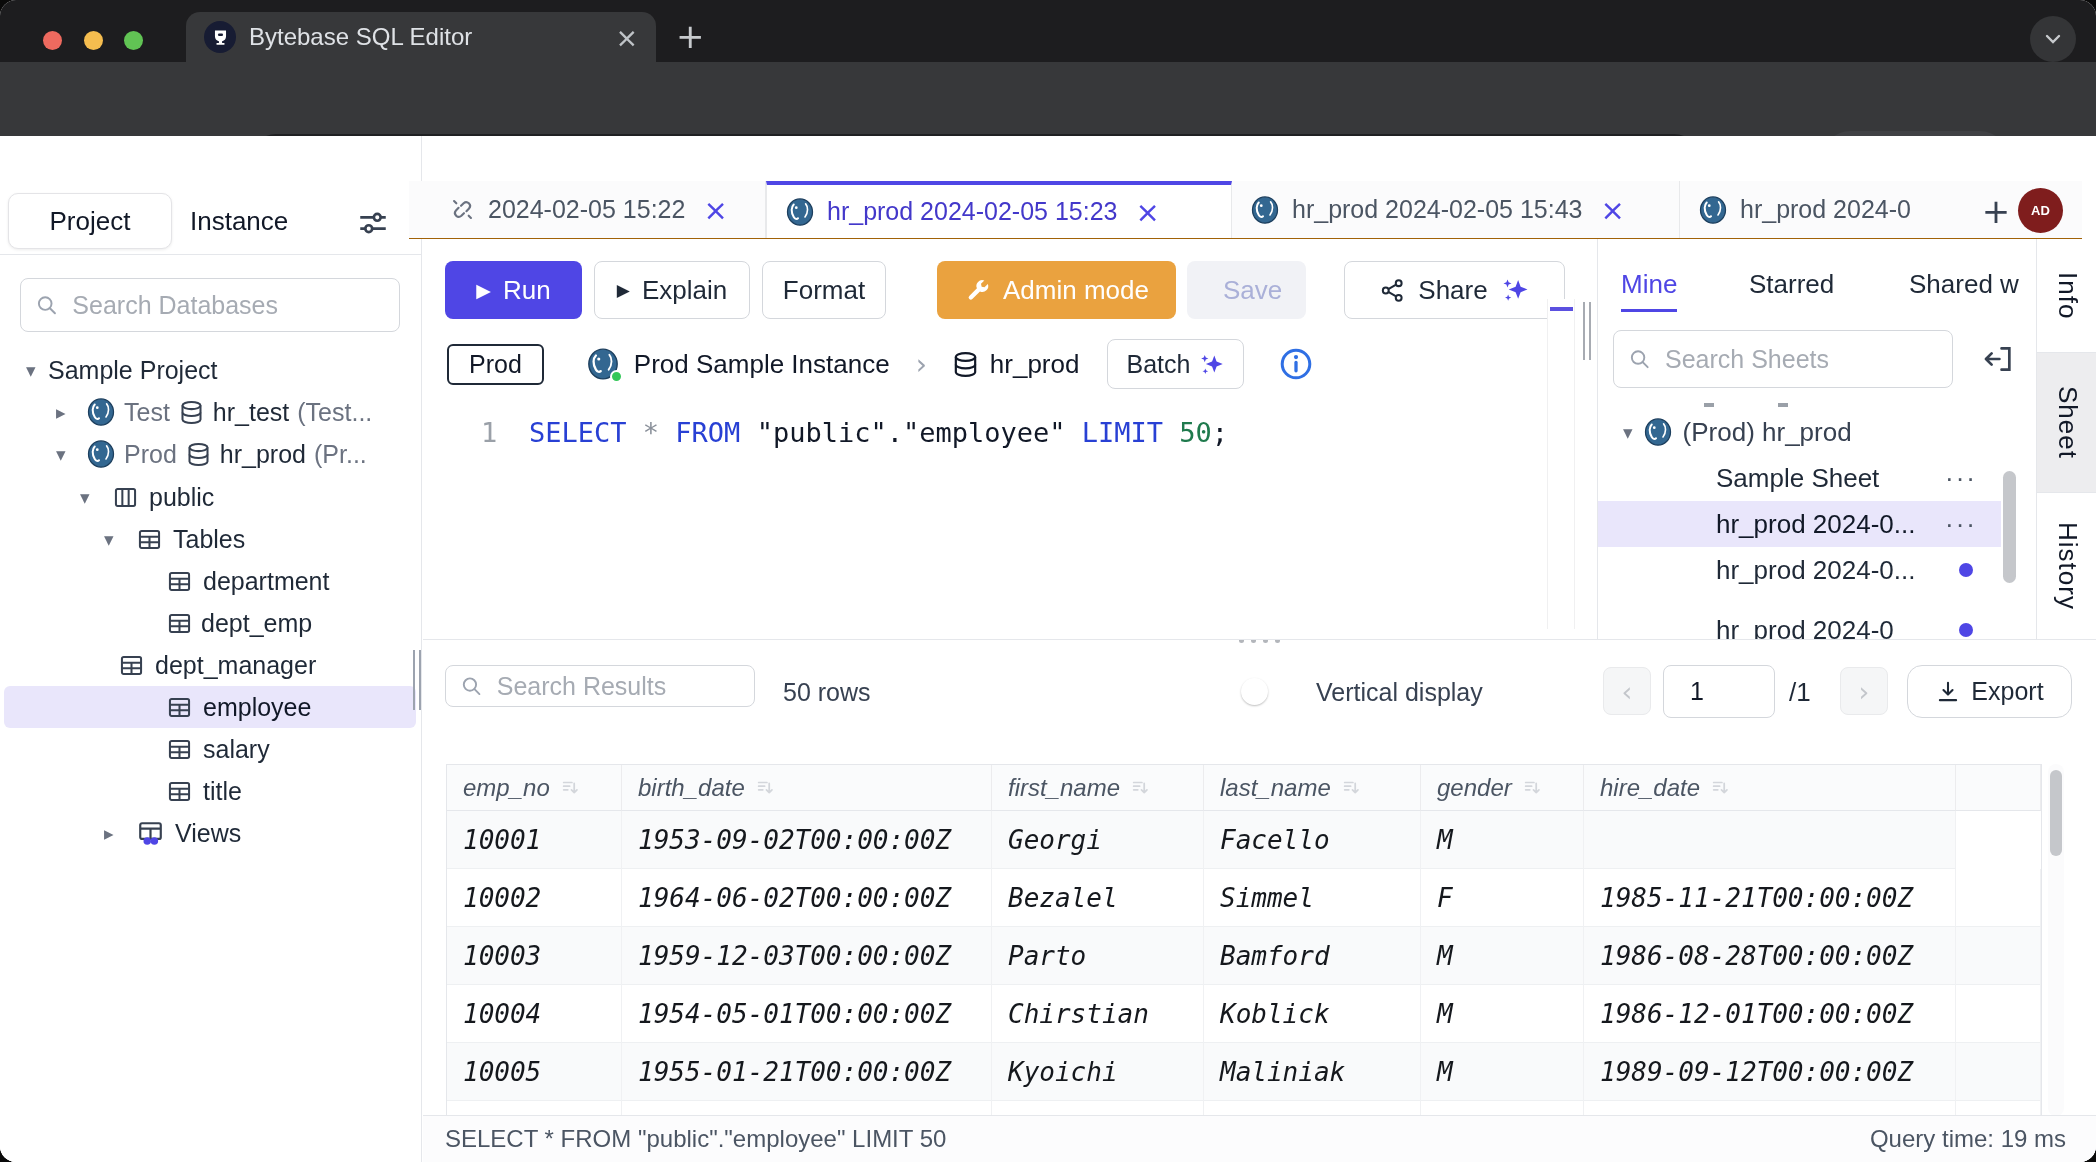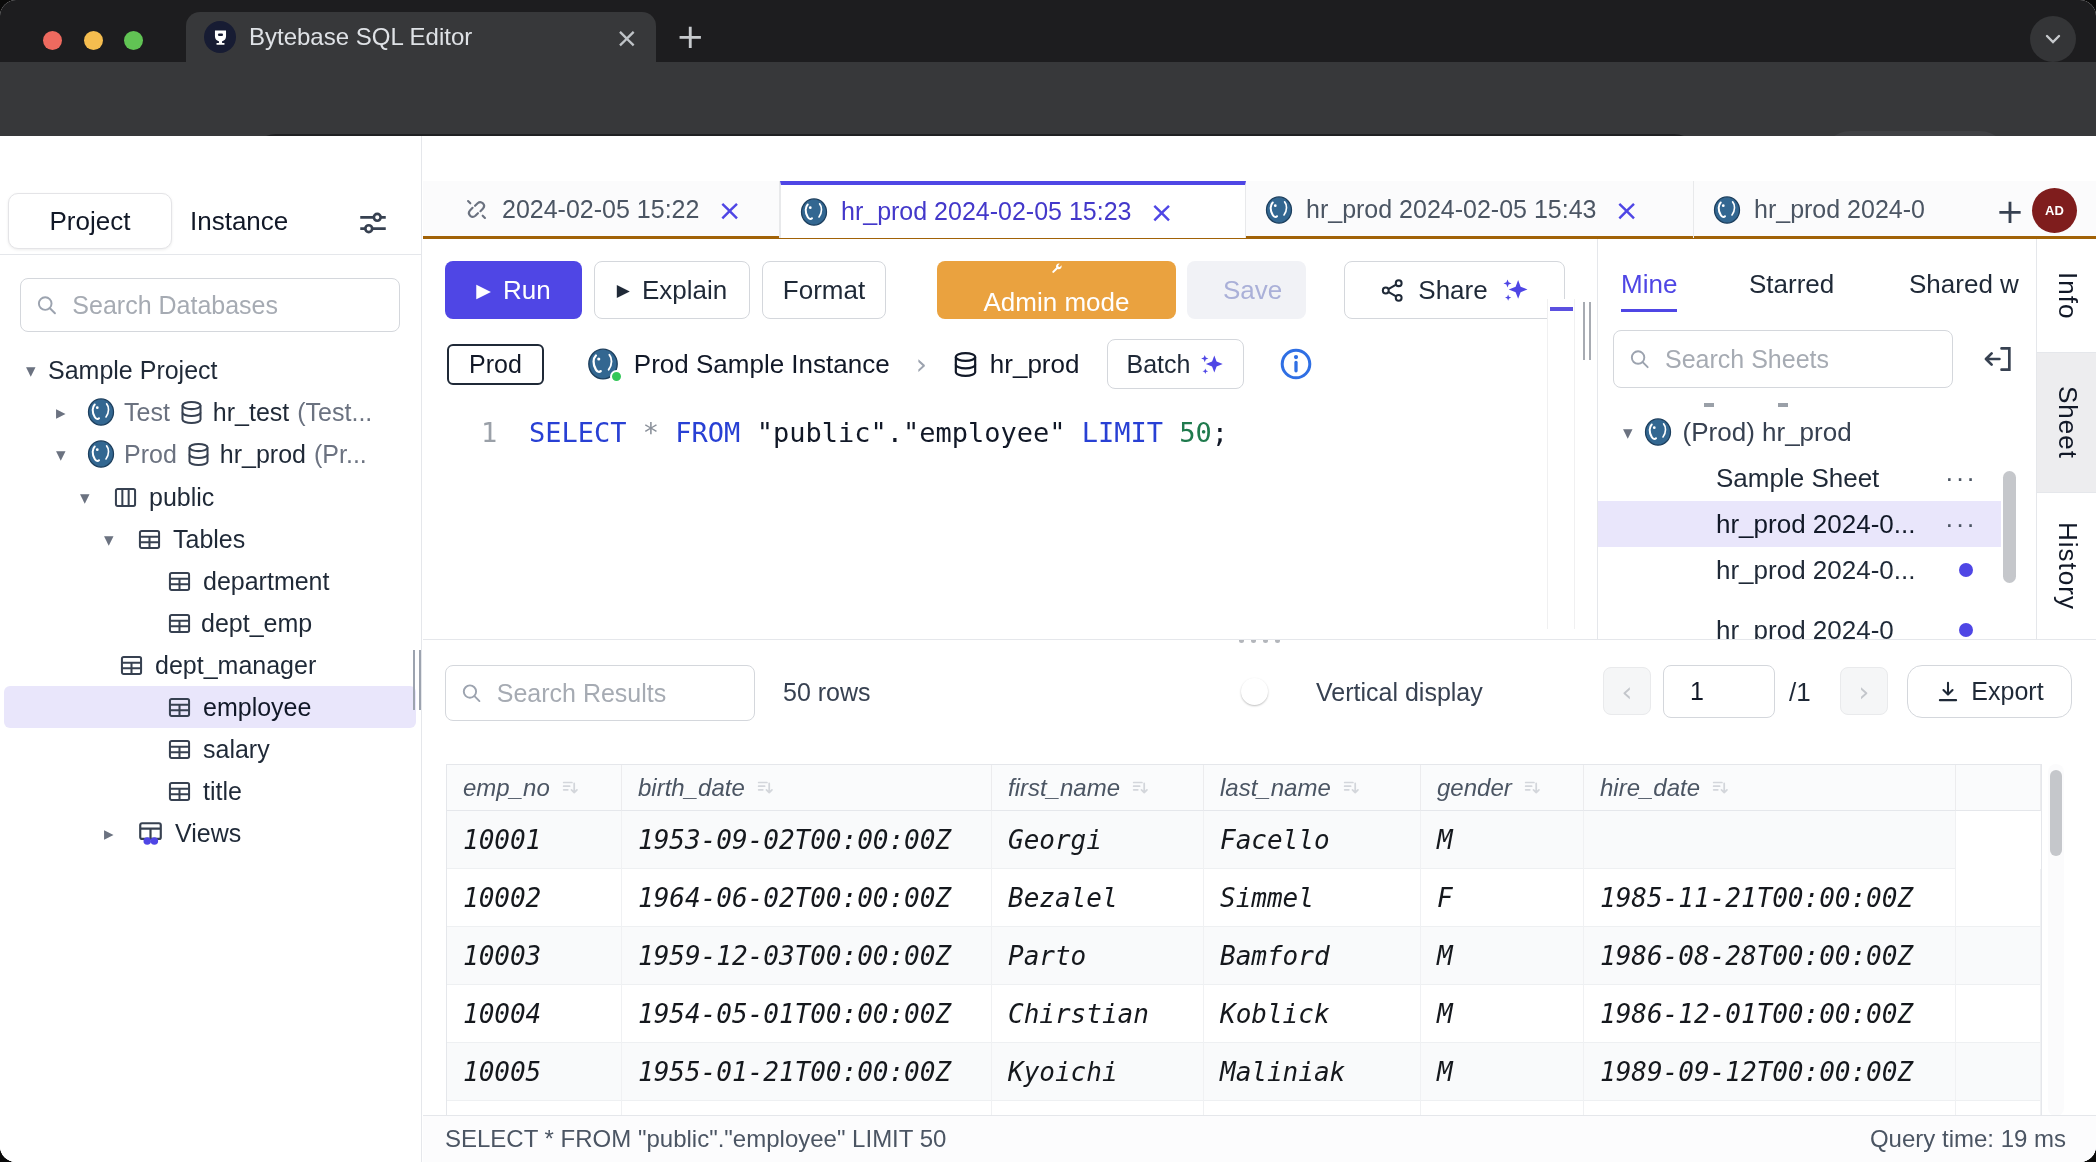--- a/index.html
+++ b/index.html
@@ -40,37 +40,37 @@
   .search-box input::placeholder{color:#a6abb3;}
   .tree-row{position:absolute;left:0;width:422px;height:42px;display:flex;align-items:center;font-size:25px;color:#1f2937;}
   .tree-row .caret{color:#6b7280;font-size:19px;width:22px;flex:none;}
   .muted{color:#6b7280;}
   .sel-row{background:#e9e6fb;border-radius:6px;left:4px !important;width:412px !important;}
   .ticon{flex:none;color:#374151;}
   .sb-handle{position:absolute;left:413px;top:514px;height:60px;display:flex;gap:4px;}
   .sb-handle i{width:2px;height:60px;background:#9ca3af;}
 
   
-  .tabsrow{position:absolute;left:423px;top:45px;width:1673px;height:58px;background:#fbfbfc;border-bottom:3px solid #a16207;}
+  .tabsrow{position:absolute;left:409px;top:45px;width:1673px;height:58px;background:#fbfbfc;border-bottom:1px solid #a16207;}
   .wtab{position:absolute;top:0;height:57px;display:flex;align-items:center;padding:0 18px;gap:12px;
     border-right:1px solid #e8e9eb;font-size:25px;color:#4b5563;white-space:nowrap;overflow:hidden;}
   .wtab.active{background:#fff;border-top:4px solid #4f46e5;color:#4338ca;border-left:1px solid #e8e9eb;}
   .wtab .x{font-size:29px;color:#4f46e5;margin-left:6px;}
   .plus-tab{position:absolute;left:1565px;top:8px;width:44px;height:44px;display:flex;align-items:center;justify-content:center;
     font-size:34px;color:#374151;}
   .avatar{position:absolute;left:1609px;top:7px;width:45px;height:45px;border-radius:50%;background:#7f1d1d;color:#fff;
     font-size:13px;font-weight:bold;display:flex;align-items:center;justify-content:center;}
 
   
   .mainpane{position:absolute;left:423px;top:103px;width:1174px;height:400px;background:#fff;}
   .btn{height:58px;border-radius:8px;display:inline-flex;align-items:center;justify-content:center;gap:12px;
     font-size:26px;padding:0 24px;border:1px solid transparent;}
   .btn.outline{border-color:#d4d7dc;background:#fff;color:#1f2937;}
   .btn.primary{background:#4f46e5;color:#fff;}
-  .btn.admin{background:#eaa23f;color:#fff;flex-direction:column;}
+  .btn.admin{background:#eaa23f;color:#fff;}
   .btn.disabled{background:#f1f2f6;color:#aab0d8;}
   .crumb{position:absolute;top:101px;height:48px;display:flex;align-items:center;}
   .env-chip{border:2.5px solid #1f2937;border-radius:6px;padding:4px 20px;font-size:25px;color:#111827;}
   .code{font-family:"DejaVu Sans Mono",monospace;font-size:27px;}
   .kw{color:#2840d4;} .op{color:#8a909a;} .num{color:#1f7a4d;} .plain{color:#111827;}
   .minimap{position:absolute;left:1124px;top:60px;width:28px;height:330px;background:#fff;border-left:1px solid #f0f0f1;border-right:1px solid #f0f0f1;}
   .minimap i{position:absolute;left:2px;top:8px;width:23px;height:4px;background:#5b50e0;}
   .vhandle{position:absolute;left:1160px;top:63px;display:flex;gap:4px;}
   .vhandle i{width:2px;height:58px;background:#a7abb2;}
 
@@ -521,21 +521,21 @@
     </div>
 
     <div class="results">
       <div class="drag-dots">
           <i></i>
           <i></i>
           <i></i>
           <i></i>
         </div>
 
-      <div class="search-box abs" style="left:22px;top:25px;width:310px;height:56px;justify-content:center;">
+      <div class="search-box abs" style="left:22px;top:25px;width:310px;height:42px;justify-content:center;">
         <svg width="26" height="26" viewBox="0 0 24 24">
             <circle cx="10.5" cy="10.5" r="6.5" fill="none" stroke="#9ca3af" stroke-width="2"></circle>
             <path d="M15.3 15.3L20.5 20.5" stroke="#9ca3af" stroke-width="2" stroke-linecap="round"></path>
           </svg>
         <input placeholder="Search Results" style="">
       </div>
       <span class="abs" style="left:360px;top:38px;font-size:25px;color:#374151;">50 rows</span>
 
       <span class="toggle abs" style="left:815px;top:35px;"><i></i></span>
       <span class="abs" style="left:893px;top:38px;font-size:25px;color:#374151;">Vertical display</span>

